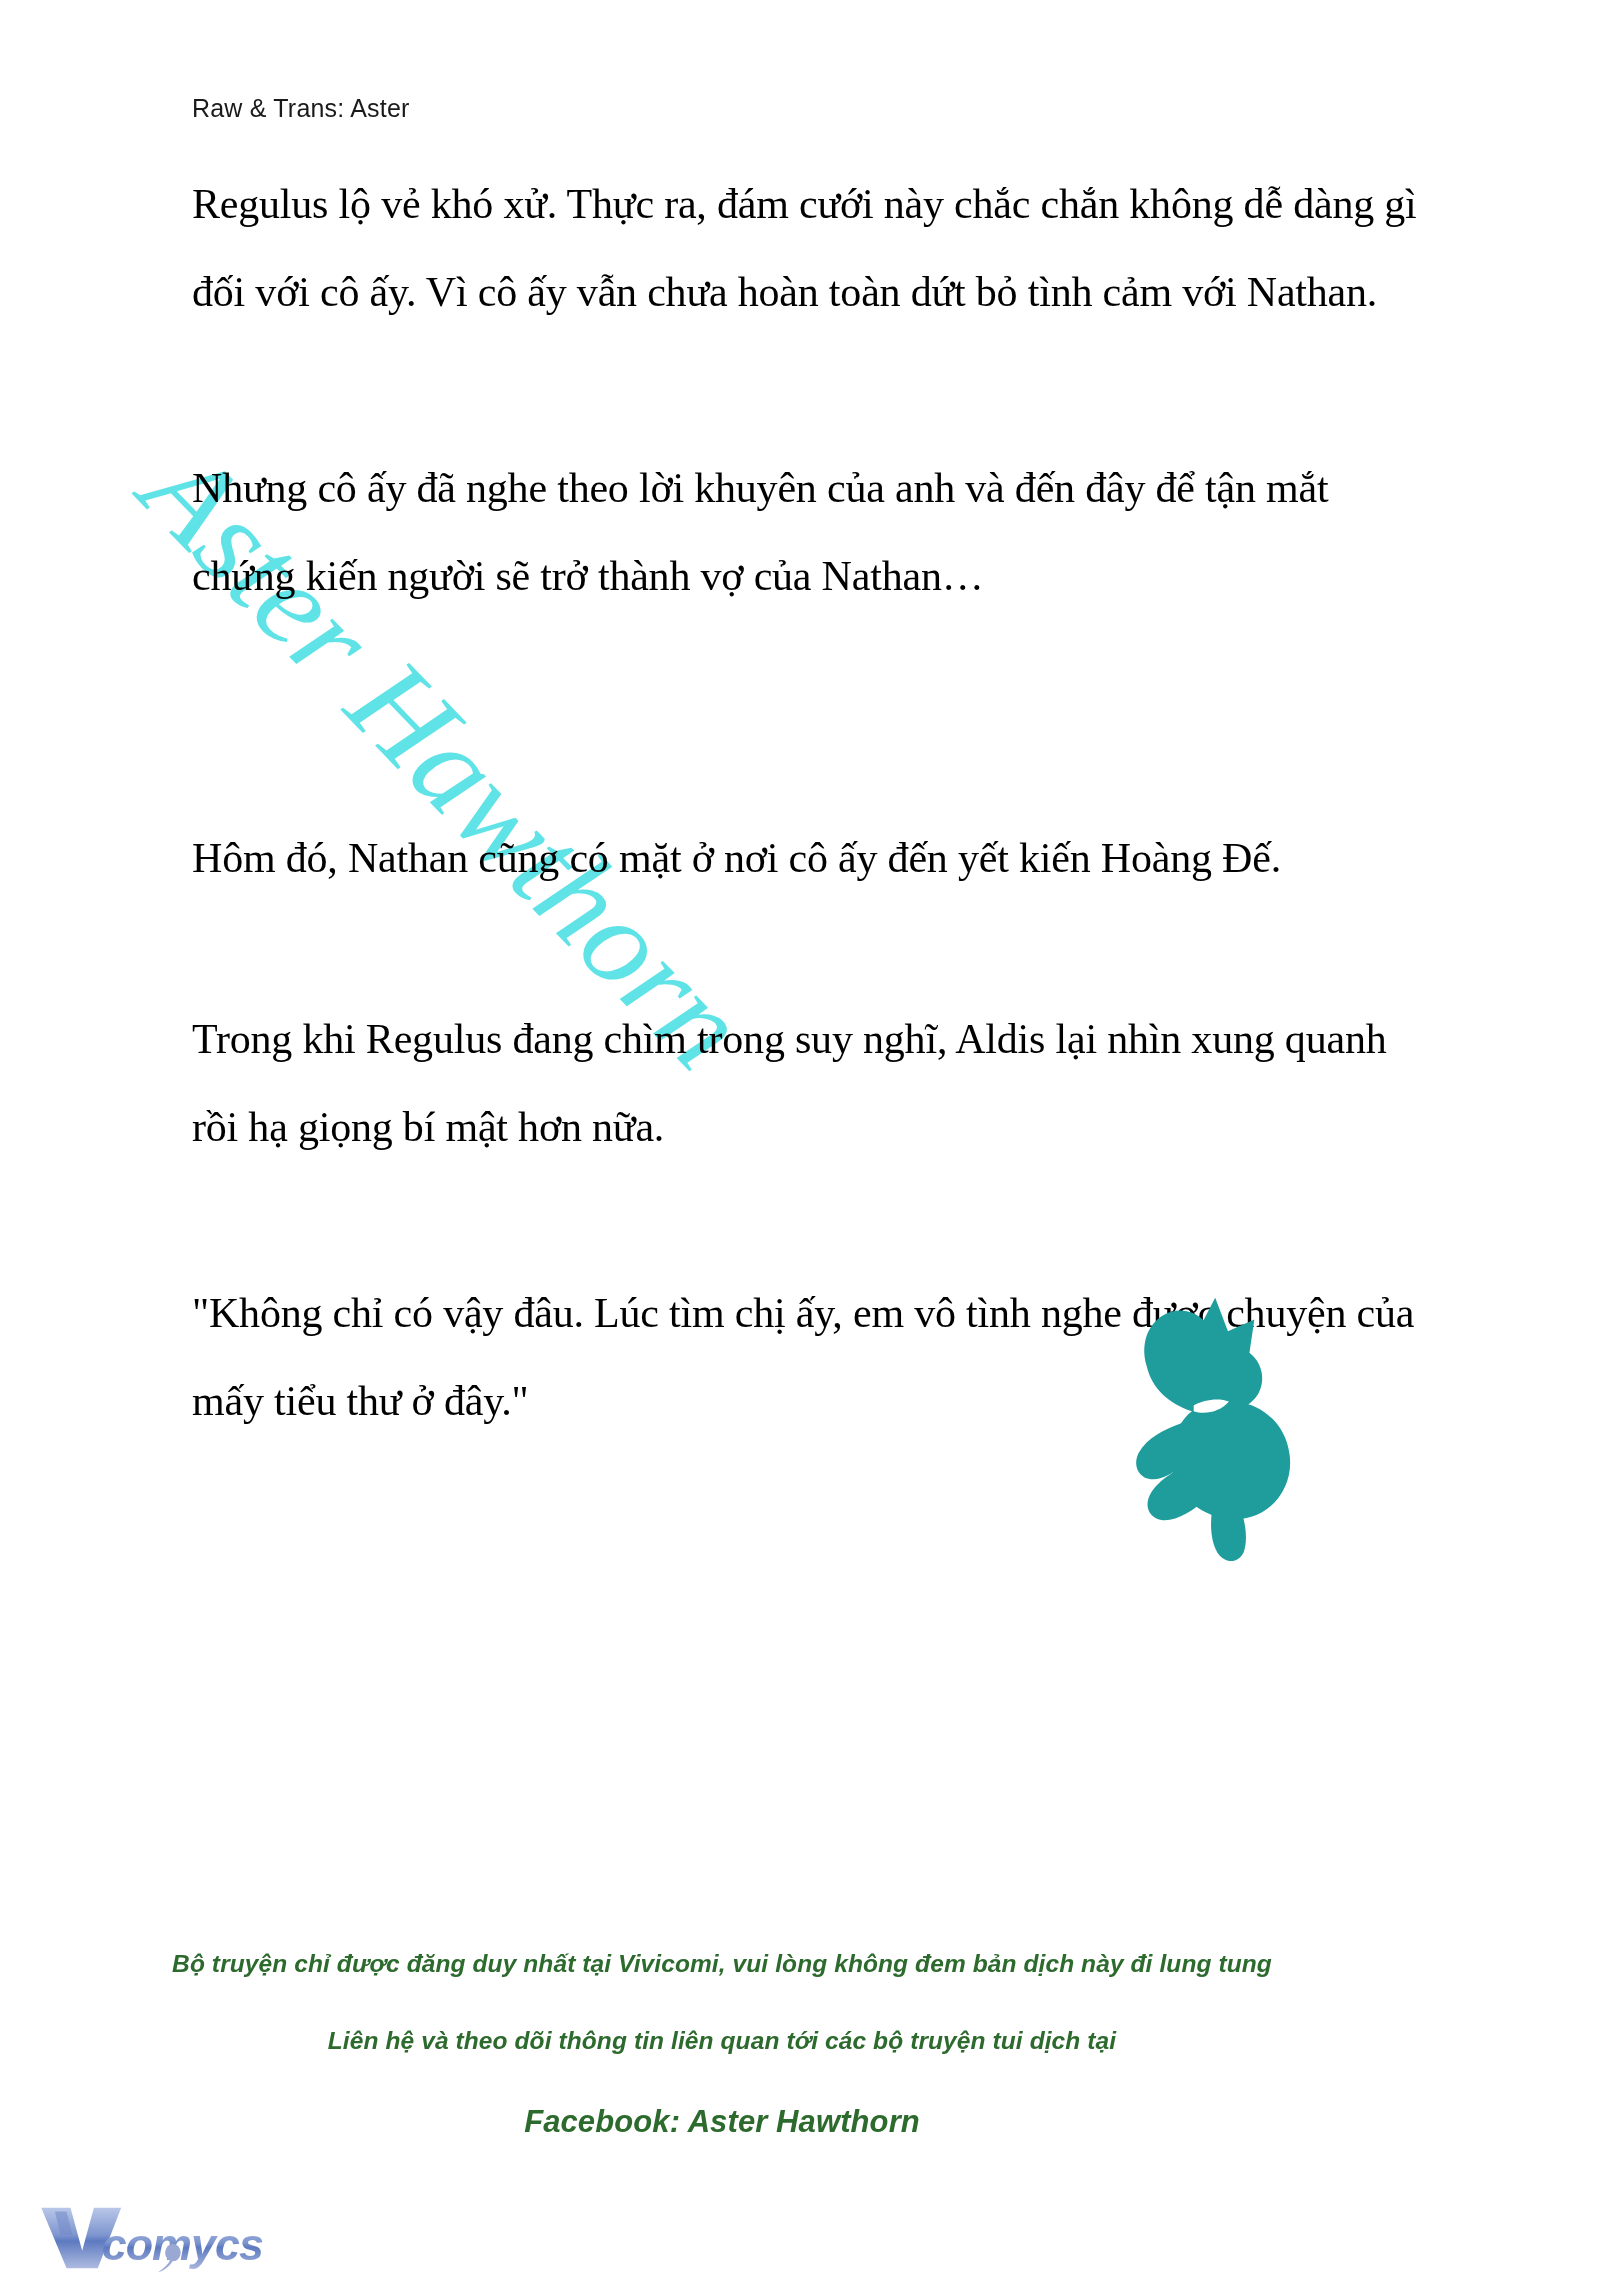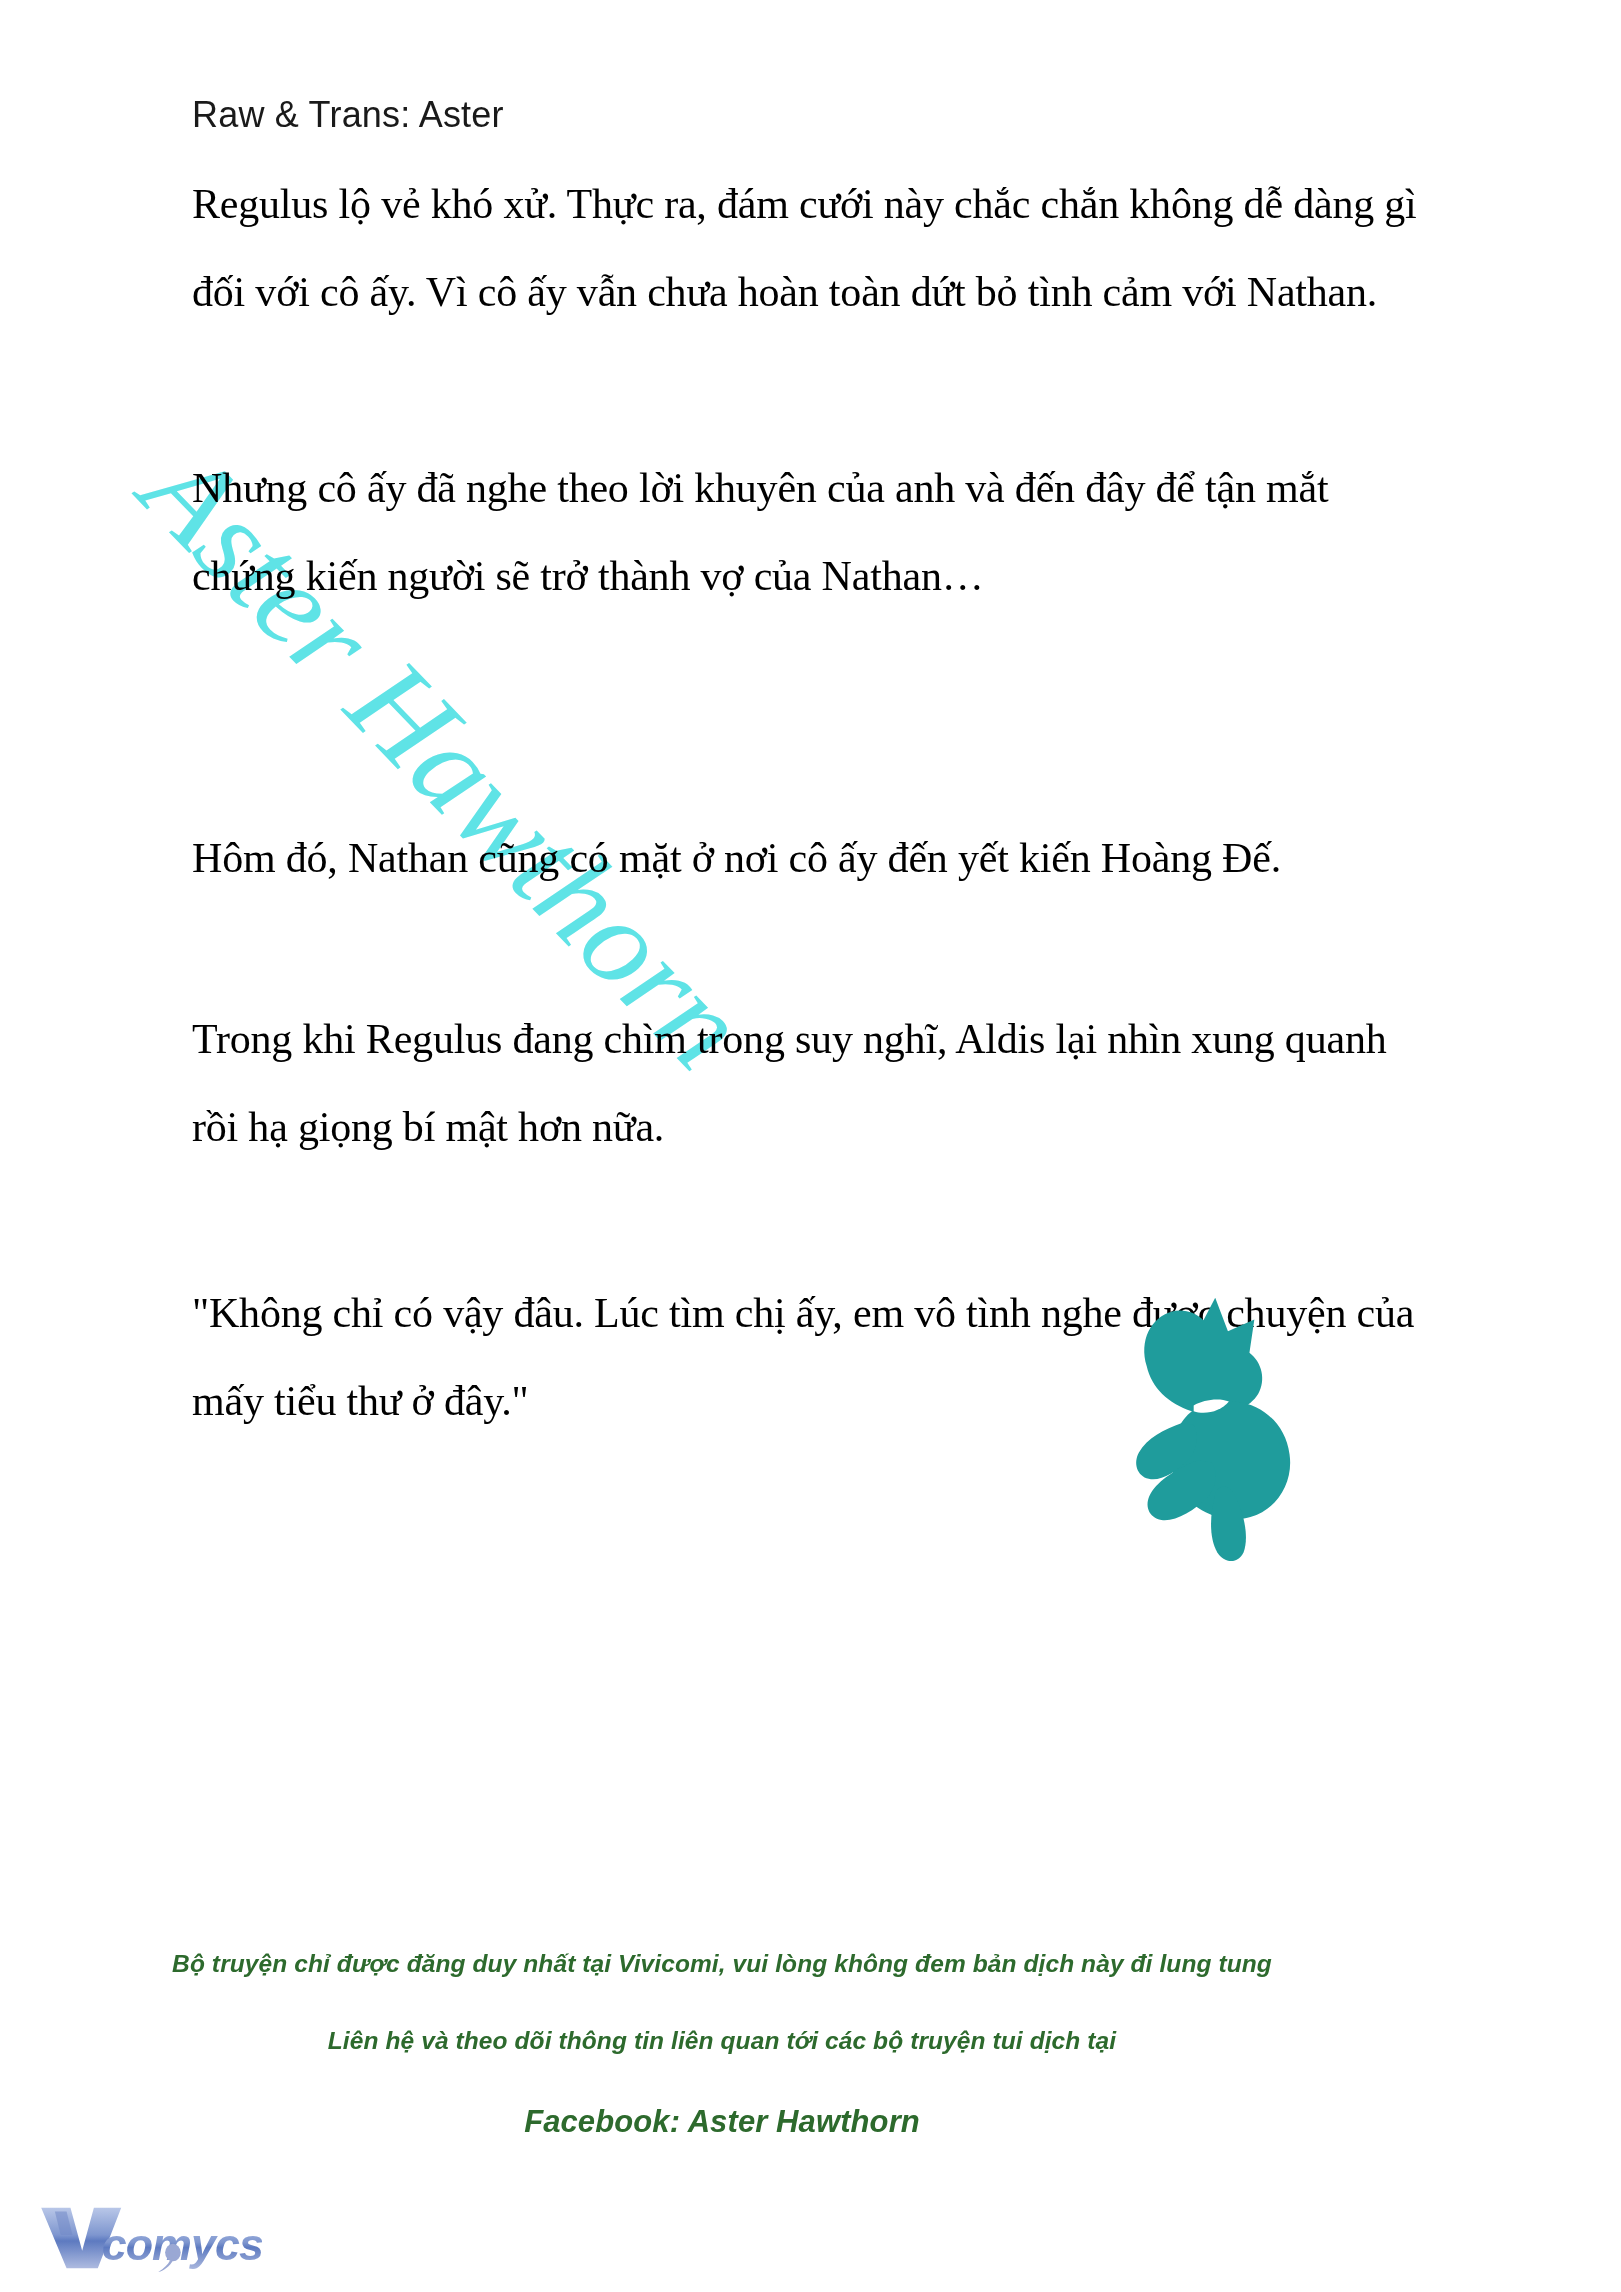--- a/index.html
+++ b/index.html
@@ -17,21 +17,21 @@
     background: #ffffff;
     overflow: hidden;
   }
 
   
   .doc-header {
     position: absolute;
     left: 192px;
     top: 94px;
     font-family: "Liberation Sans", "DejaVu Sans", sans-serif;
-    font-size: 36px;
+    font-size: 25px;
     color: #1a1a1a;
     letter-spacing: 0.2px;
     white-space: nowrap;
   }
 
   
   .body-col {
     position: absolute;
     left: 192px;
     top: 160px;

